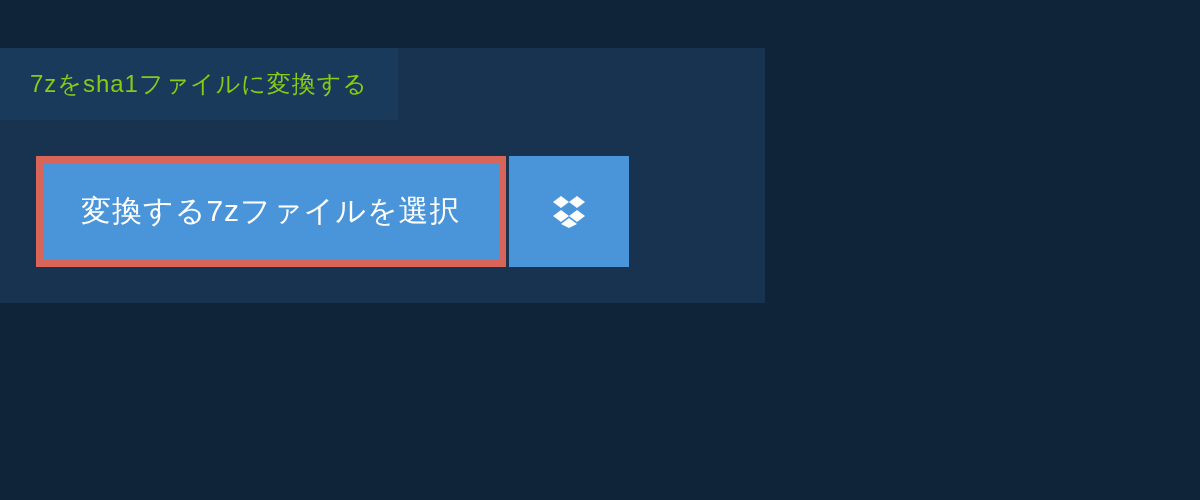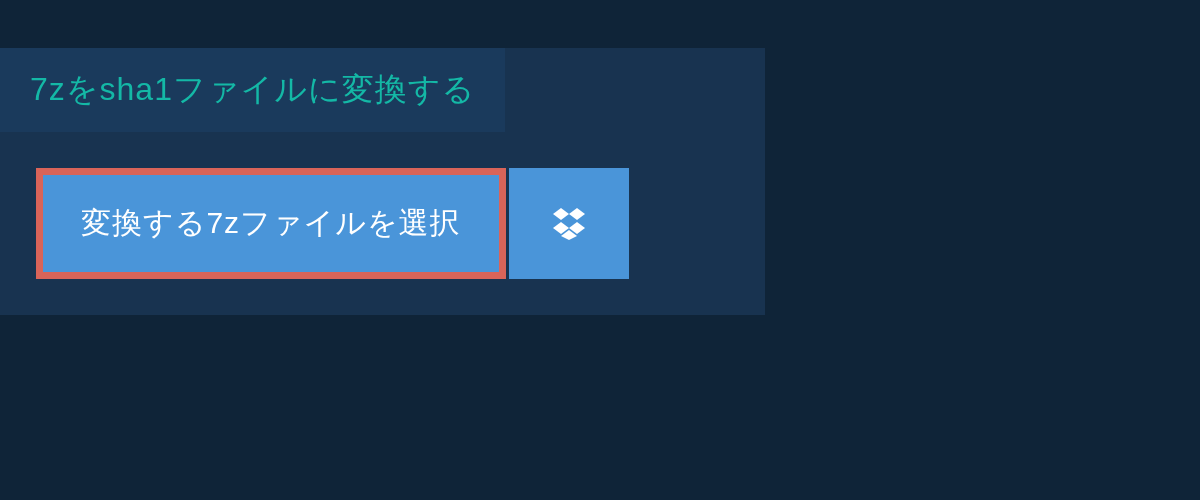--- a/index.html
+++ b/index.html
@@ -20,22 +20,22 @@
       margin-left: 0;
       width: 765px;
       padding: 0;
     }
     .title-bar {
       background-color: #1a3a5c;
       padding: 20px 30px;
       display: inline-block;
     }
     .title-text {
-      color: #14b8a6;
-      font-size: 32px;
+      color: #84cc16;
+      font-size: 24px;
       font-weight: 400;
       letter-spacing: 1px;
     }
     .button-row {
       display: flex;
       padding: 36px 36px 36px 36px;
       gap: 3px;
       align-items: stretch;
     }
     .select-button {

